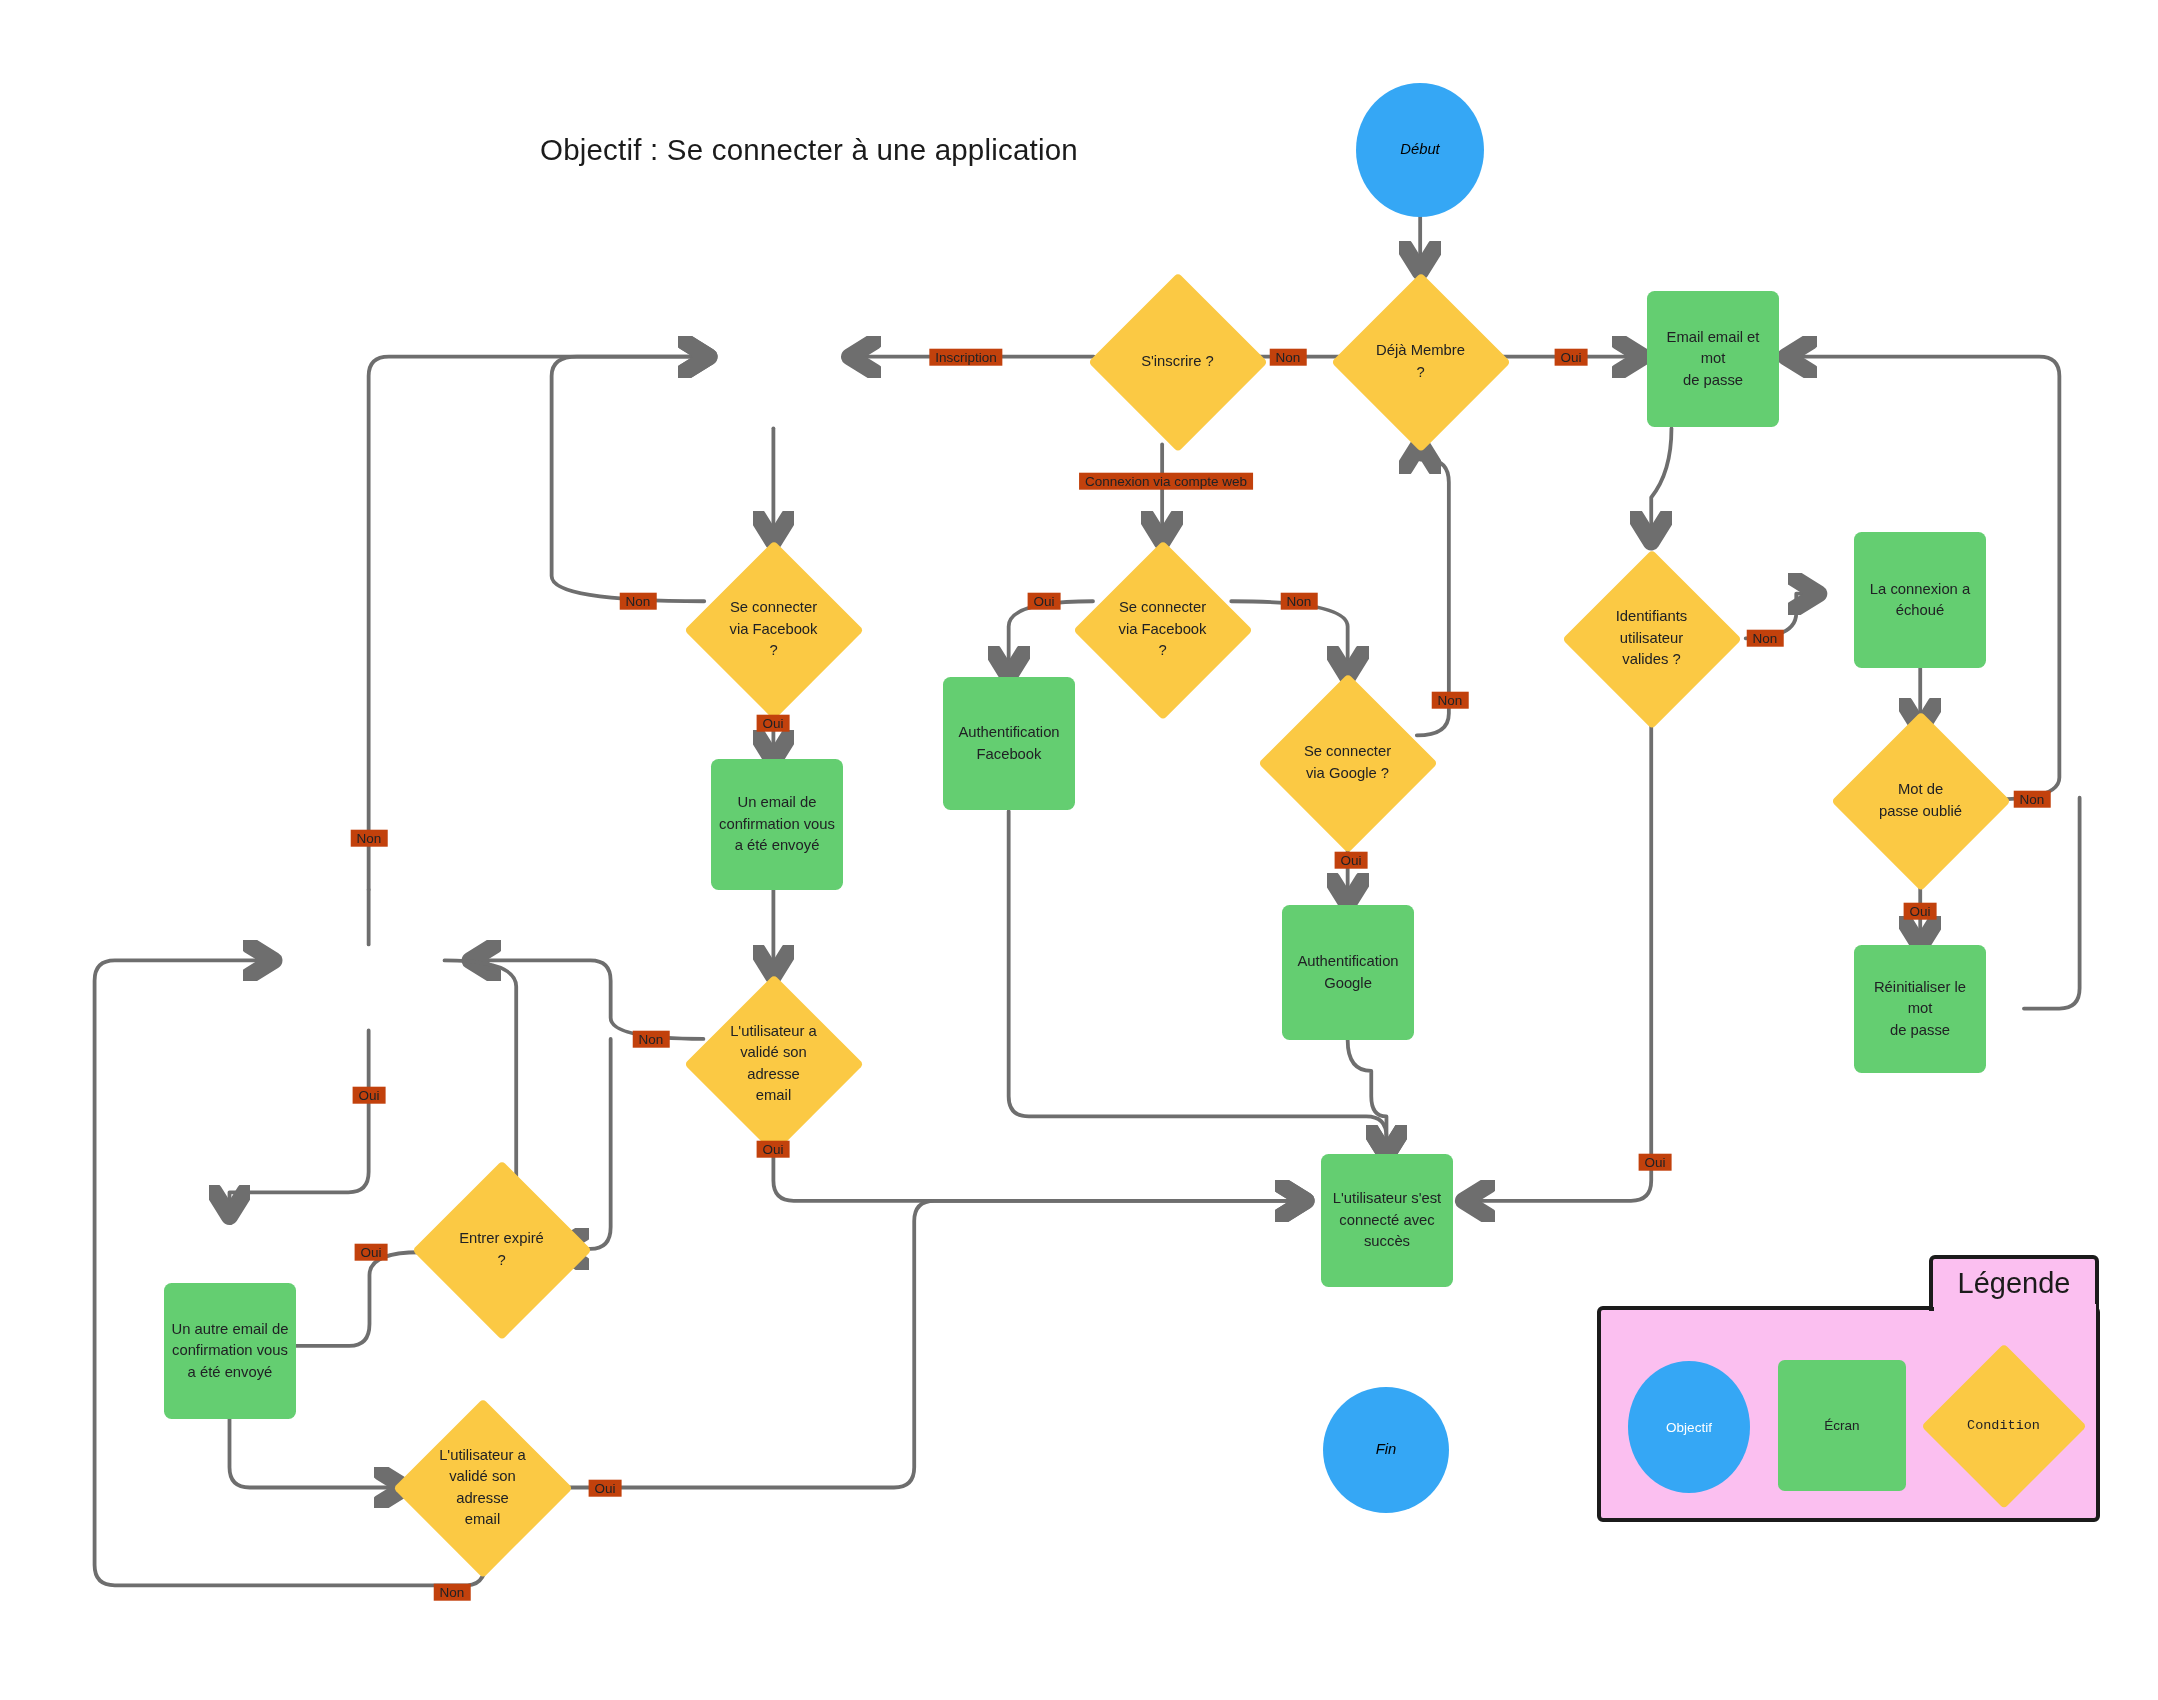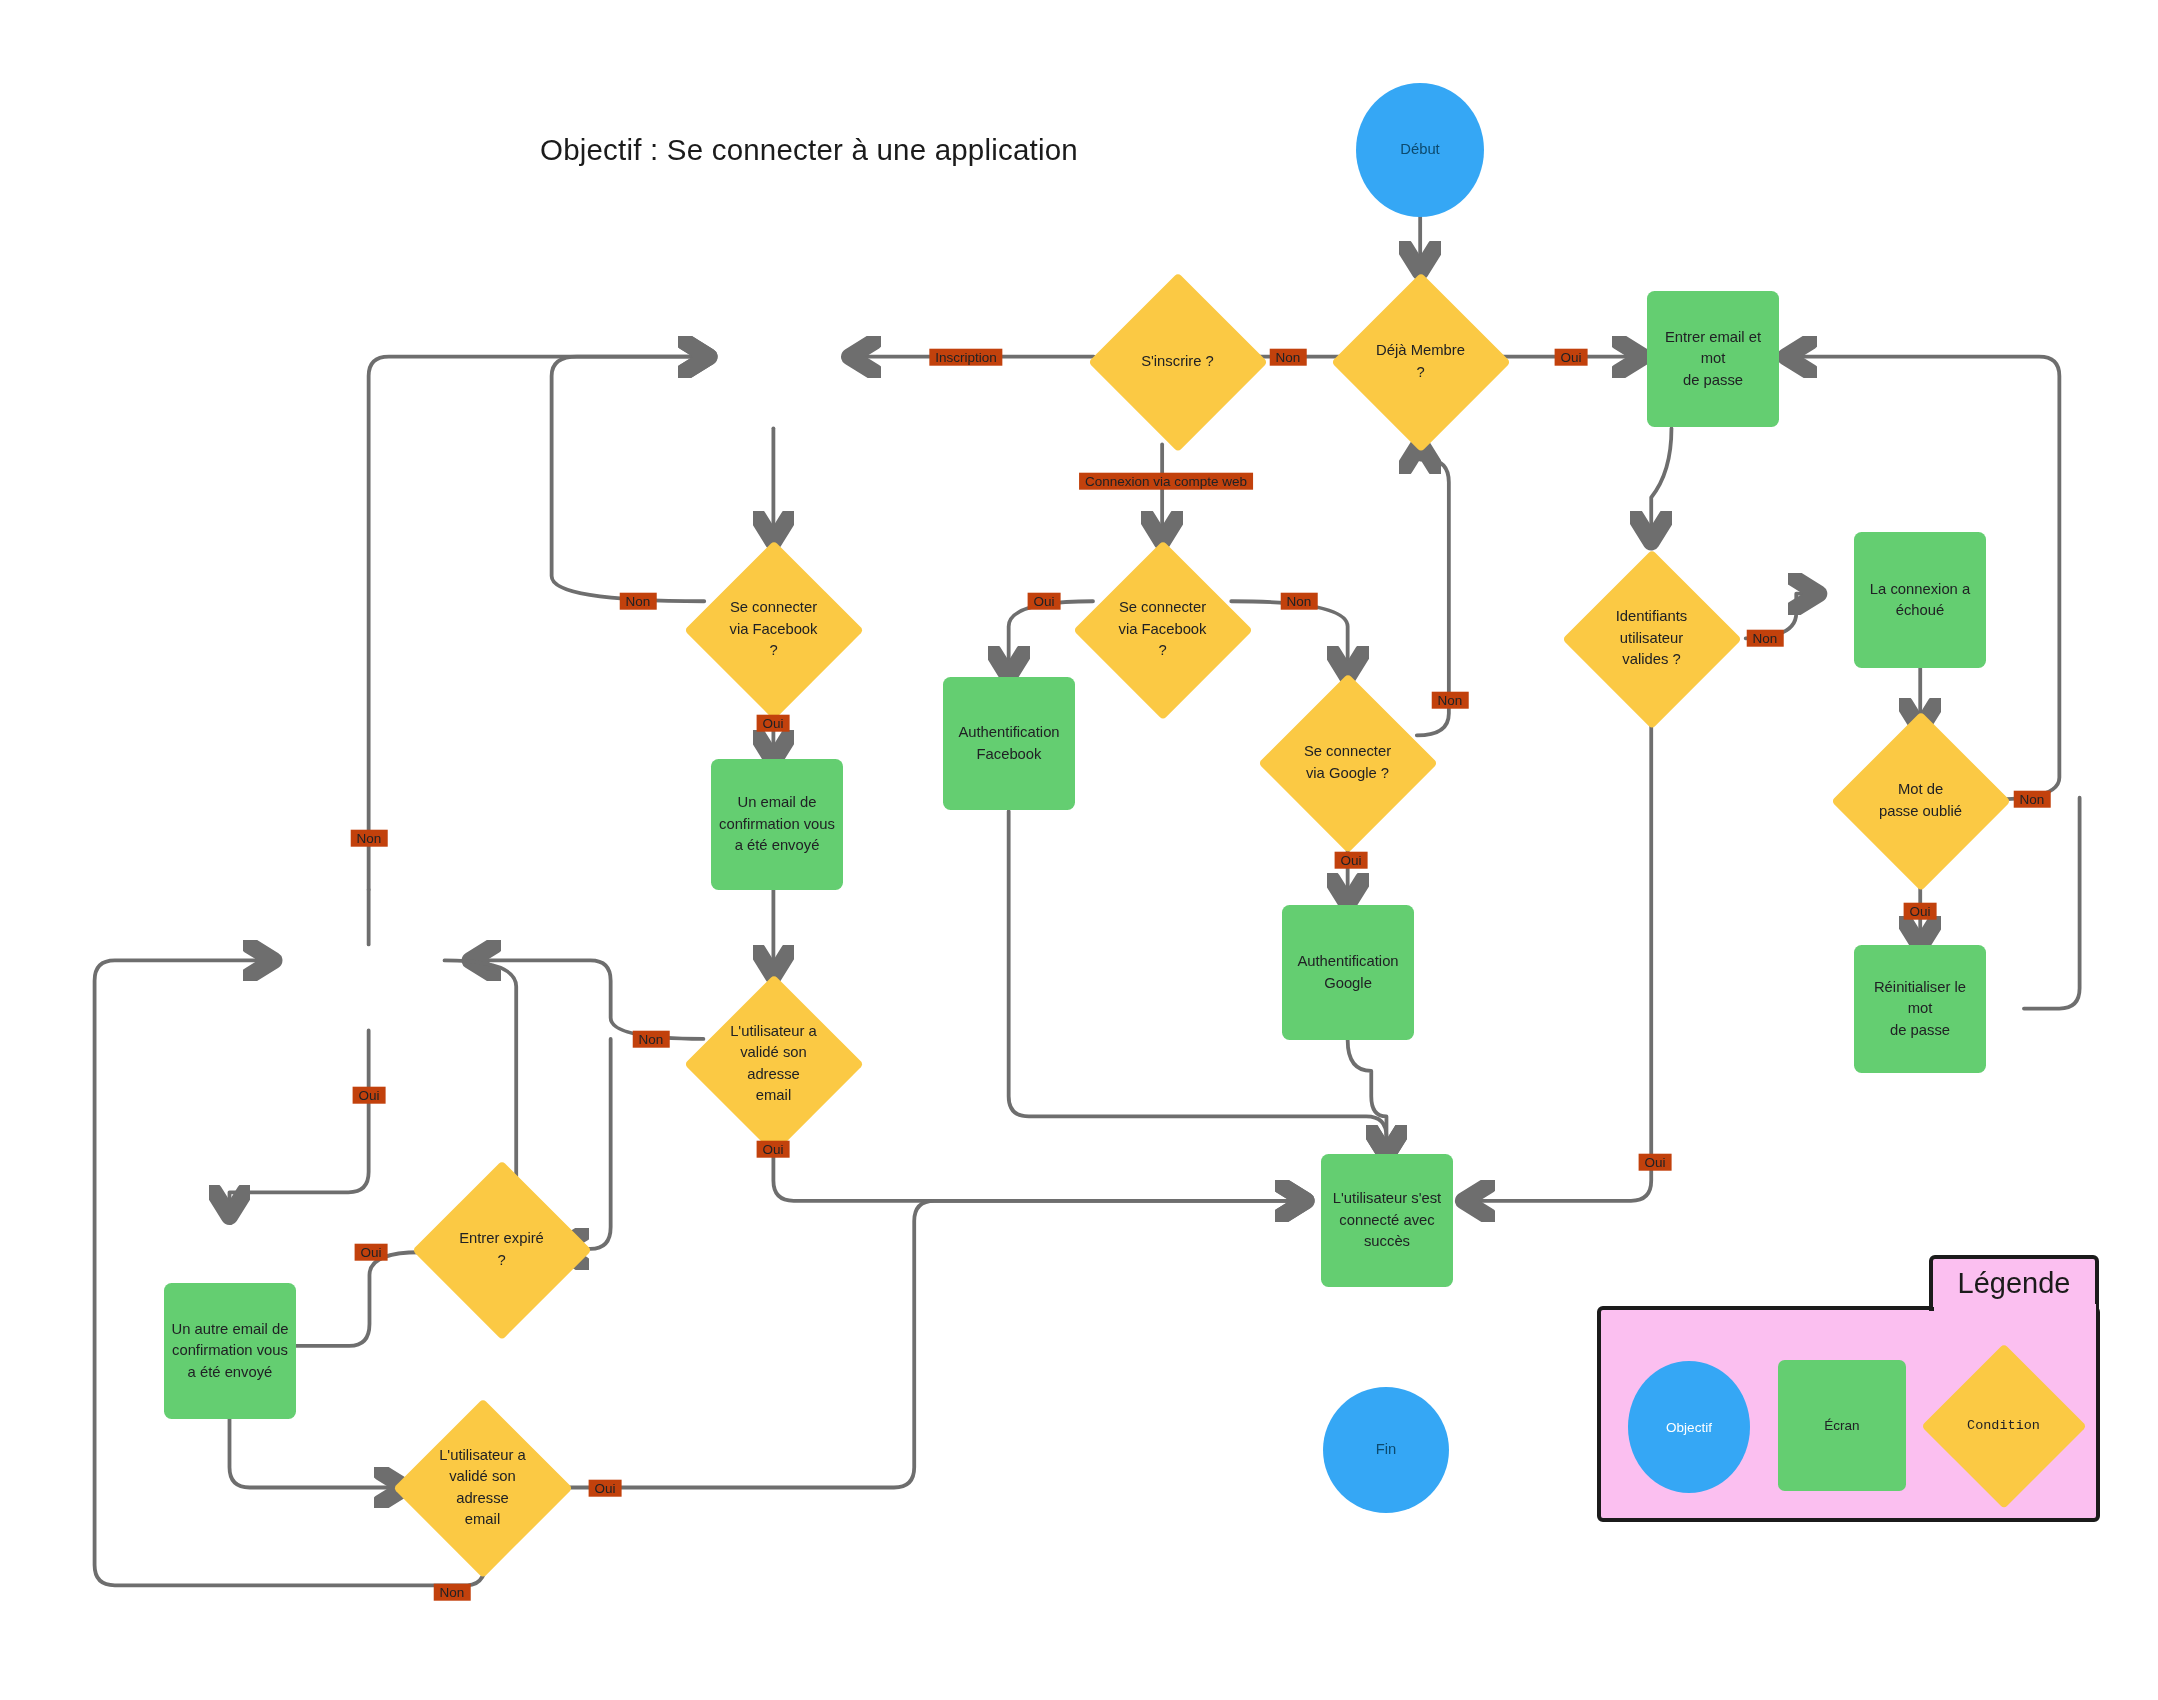--- a/index.html
+++ b/index.html
@@ -45,21 +45,22 @@
   }
   
   .screen{
     background:#64ce71;
     border-radius:7.6px;
   }
   
   .terminal{
     background:#35a7f5;
     border-radius:50%;
-    color:#0c4a6e;
+    color:#000000;
+    font-style:italic;
   }
   
   .cond{background:transparent;}
   .cond .dia{
     position:absolute;
     left:50%; top:50%;
     width:70.7%; height:70.7%;
     transform:translate(-50%,-50%) rotate(45deg);
     background:#fbc944;
     border-radius:4.2px;
@@ -233,21 +234,21 @@
 ?</span>
   </div>
 
   <div class="node cond" style="left:1088px;top:272px;width:179px;height:179px;">
     <span class="dia"></span>
     <span class="lbl">S'inscrire ?</span>
   </div>
 
 
   <div class="node screen" style="left:1647px;top:291px;width:132px;height:136px;">
-    <span class="lbl">Entrer email et mot
+    <span class="lbl">Email email et mot
 de passe</span>
   </div>
 
   <div class="node cond" style="left:684px;top:540px;width:179px;height:179px;">
     <span class="dia"></span>
     <span class="lbl">Se connecter
 via Facebook
 ?</span>
   </div>
 

